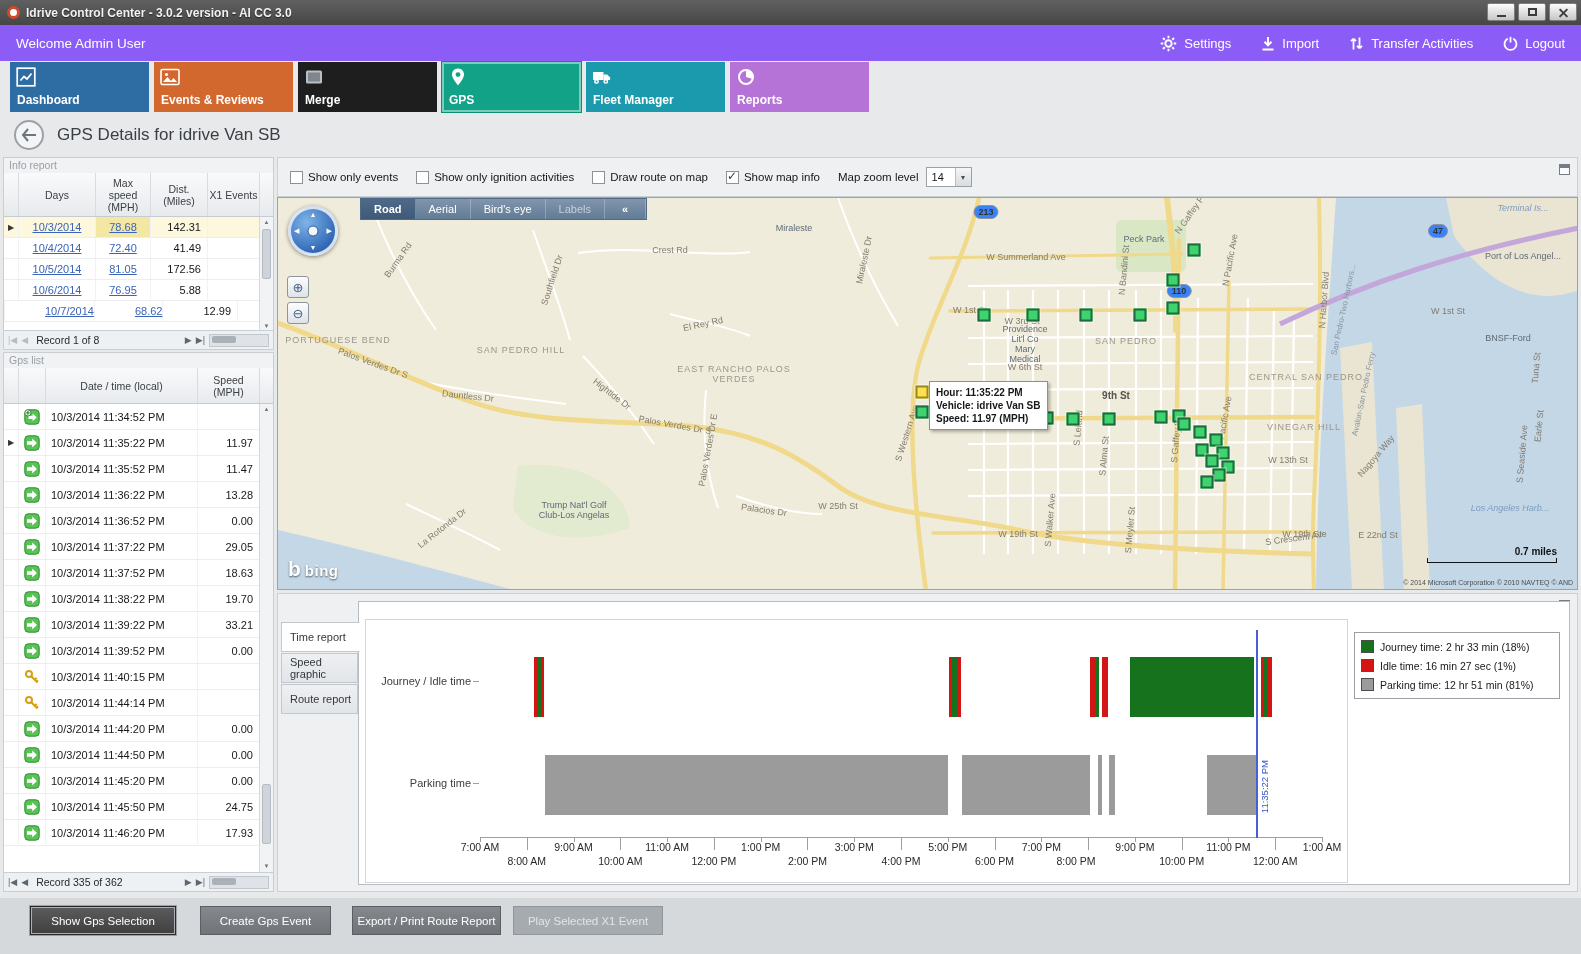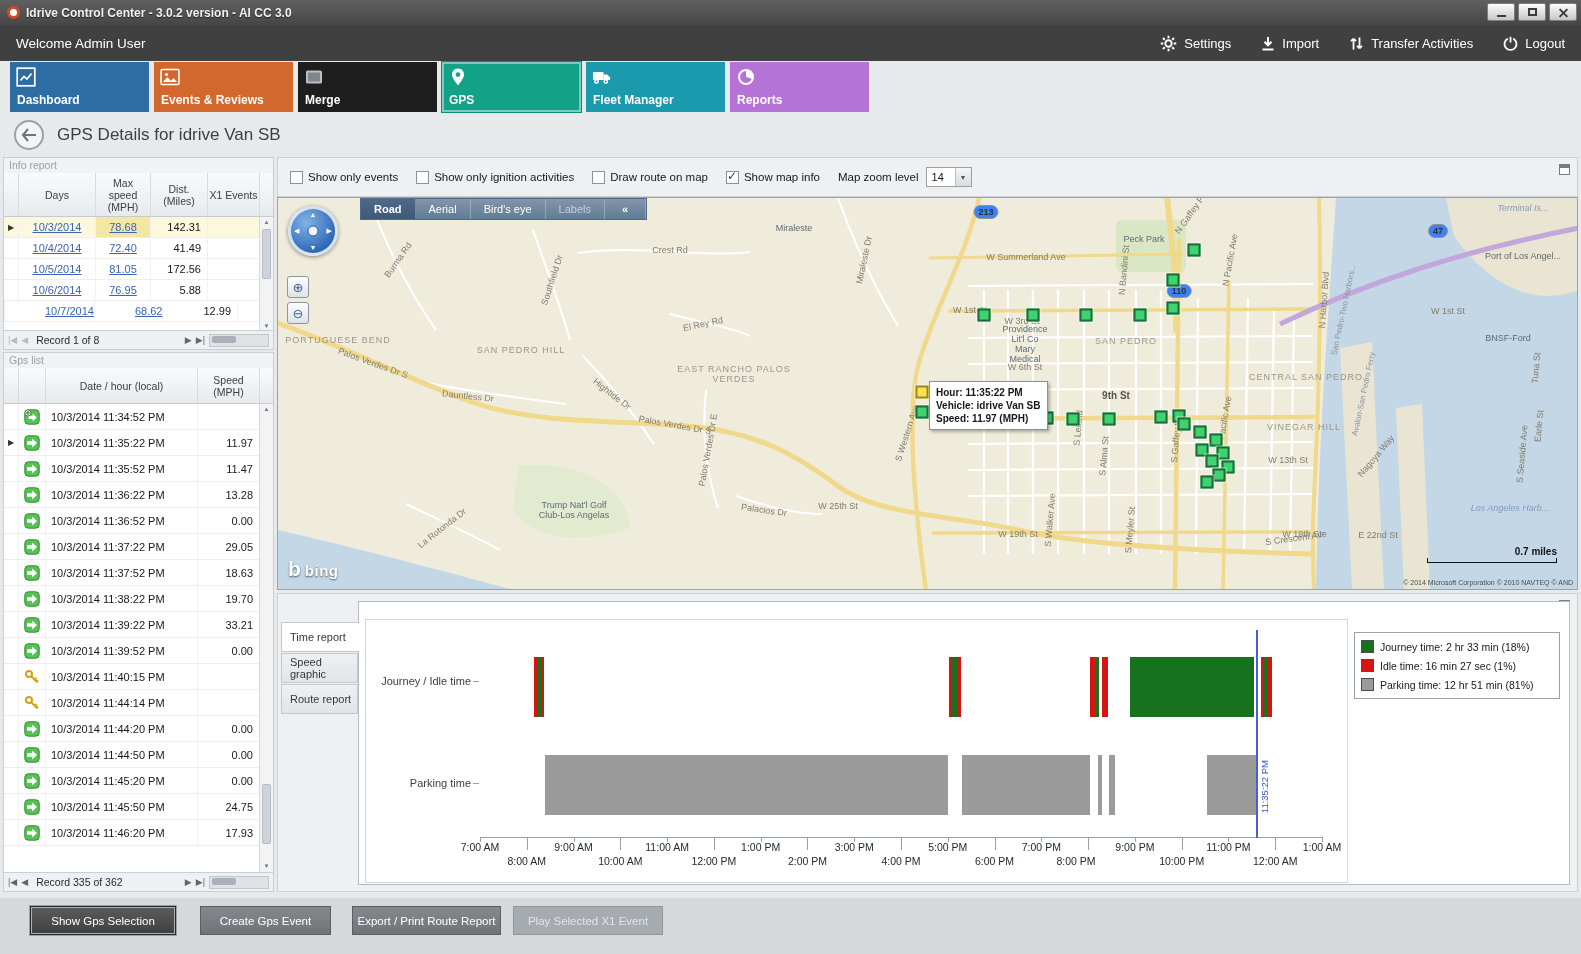--- a/index.html
+++ b/index.html
@@ -11,21 +11,21 @@
   #app-icon{width:13px;height:13px;border-radius:50%;border:3px solid #d24a2a;background:#fff;box-sizing:border-box;margin-right:6px;}
   #title-text{color:#f2f2f2;font-size:12px;font-weight:bold;text-shadow:0 1px 1px #222;}
   #win-controls{position:absolute;right:4px;top:3px;display:flex;gap:3px;}
   .winbtn{width:28px;height:18px;border:1px solid #7e7e7e;border-radius:2px;background:linear-gradient(#fdfdfd,#c6c6c6);
     display:flex;align-items:center;justify-content:center;padding:0;position:relative;}
   .g-min{width:9px;height:2px;background:#3c3c3c;margin-top:7px;}
   .g-max{width:9px;height:8px;border:2px solid #3c3c3c;box-sizing:border-box;}
   .g-close1,.g-close2{position:absolute;width:11px;height:2px;background:#3c3c3c;top:8px;left:8px;}
   .g-close1{transform:rotate(45deg);} .g-close2{transform:rotate(-45deg);}
   
-  #topbar{position:absolute;left:0;top:25px;width:100%;height:36px;background:#404040;display:flex;align-items:center;
+  #topbar{position:absolute;left:0;top:25px;width:100%;height:36px;background:#8b5cf6;display:flex;align-items:center;
     padding:0 16px;box-sizing:border-box;color:#fff;}
   #welcome{font-size:13.5px;}
   #topbar-actions{margin-left:auto;display:flex;gap:30px;align-items:center;}
   .tb-action{display:flex;align-items:center;gap:7px;cursor:pointer;}
   .tb-ic{display:flex;align-items:center;}
   .tb-lbl{font-size:13px;}
   
   #navrow{position:absolute;left:10px;top:62px;display:flex;gap:5px;}
   .tile{width:139px;height:50px;position:relative;cursor:pointer;}
   .tile.sel{box-shadow:inset 0 0 0 2px rgba(255,255,255,.45),0 0 0 1px #0d8f75;}
@@ -348,21 +348,21 @@
           <span class="hthumb"></span>
         </span>
       </div>
   </div>
 
   <div class="panel" id="gps-panel" style="left:3px;top:352px;width:271px;height:540px;">
     <div class="pcaption">Gps list</div>
     <div class="thead" id="gps-head" style="height:36px;">
         <div class="th" style="width: 15px;"></div>
         <div class="th" style="width: 27px;"></div>
-        <div class="th" style="width: 152px;">Date / hour (local)</div>
+        <div class="th" style="width: 152px;">Date / time (local)</div>
         <div class="th" style="width: 62px;">Speed
 (MPH)</div>
       </div>
     <div class="tbody" id="gps-body" style="height:468px;">
         <div class="trow" style="height: 26px;">
           <div class="tc ind" style="width: 15px;"></div>
           <div class="tc icon-cell" style="width: 27px;">
             <svg width="16" height="16" viewBox="0 0 16 16">
               <rect x="0.8" y="0.8" width="14.4" height="14.4" rx="3.5" fill="#58c254" stroke="#2f8c2f"></rect>
               <path d="M4.5 10L8.6 10 8.6 12.3 12.8 8.4 8.6 4.5 8.6 6.8 4.5 6.8Z" fill="#fff"></path>

